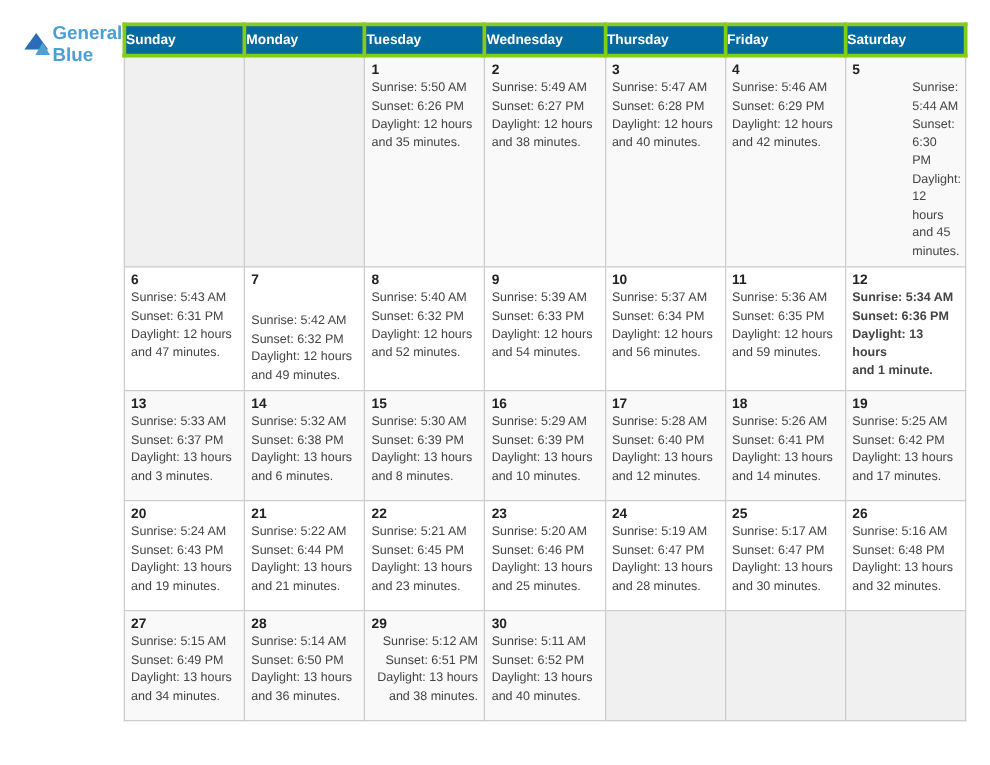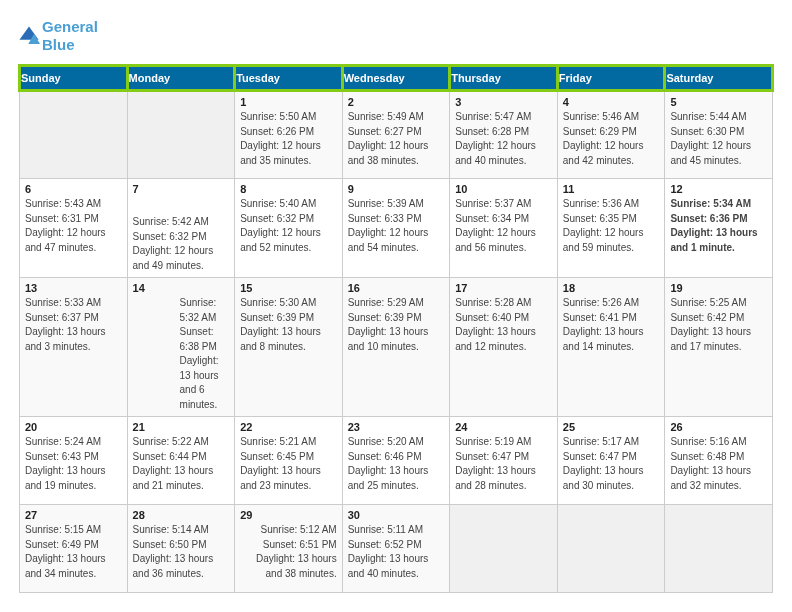--- a/index.html
+++ b/index.html
@@ -8,21 +8,21 @@
       background: #fff;
       width: 792px;
       height: 612px;
       overflow: hidden;
     }
     .page {
       width: 792px;
       height: 488px;
       padding: 18px 18px 12px 18px;
       display: flex;
-      flex-direction: column;
+      flex-direction: row;
     }
     .header {
       display: flex;
       justify-content: space-between;
       align-items: flex-start;
       margin-bottom: 10px;
     }
     .logo {
       display: flex;
       align-items: center;
@@ -153,21 +153,21 @@
           </td>
           <td>
             <div class="day-number">4</div>
             <div class="day-info" style="white-space: pre-line;">Sunrise: 5:46 AM
 Sunset: 6:29 PM
 Daylight: 12 hours
 and 42 minutes.</div>
           </td>
           <td>
             <div class="day-number">5</div>
-            <div class="day-info" style="white-space: pre-line;">Sunrise: 5:44 AM
+            <div class="day-info" style="white-space: pre-line; margin-left: 48px;">Sunrise: 5:44 AM
 Sunset: 6:30 PM
 Daylight: 12 hours
 and 45 minutes.</div>
           </td>
         </tr>
         <tr>
           <td>
             <div class="day-number">6</div>
             <div class="day-info" style="white-space: pre-line;">Sunrise: 5:43 AM
 Sunset: 6:31 PM
@@ -220,21 +220,21 @@
         <tr>
           <td>
             <div class="day-number">13</div>
             <div class="day-info" style="white-space: pre-line;">Sunrise: 5:33 AM
 Sunset: 6:37 PM
 Daylight: 13 hours
 and 3 minutes.</div>
           </td>
           <td>
             <div class="day-number">14</div>
-            <div class="day-info" style="white-space: pre-line; margin-left: 47px;">Sunrise: 5:32 AM
+            <div class="day-info" style="white-space: pre-line;">Sunrise: 5:32 AM
 Sunset: 6:38 PM
 Daylight: 13 hours
 and 6 minutes.</div>
           </td>
           <td>
             <div class="day-number">15</div>
             <div class="day-info" style="white-space: pre-line;">Sunrise: 5:30 AM
 Sunset: 6:39 PM
 Daylight: 13 hours
 and 8 minutes.</div>

